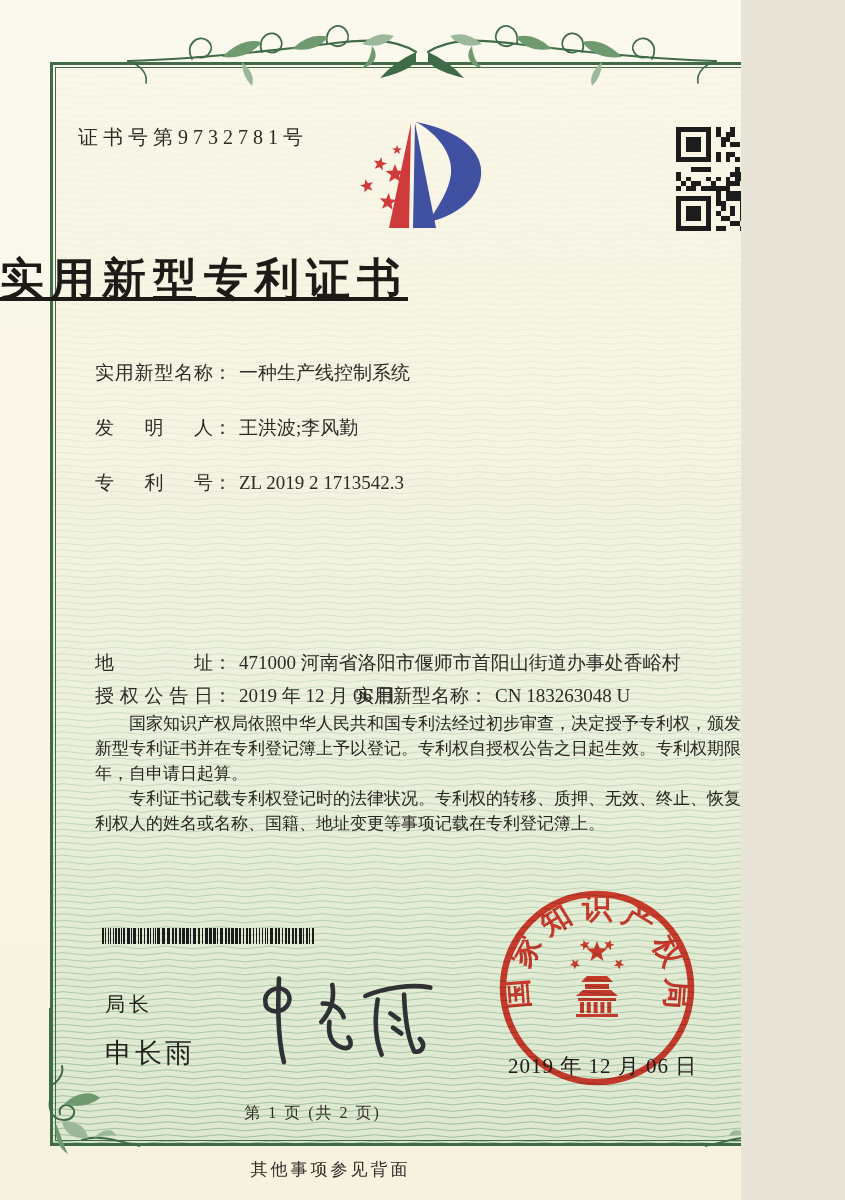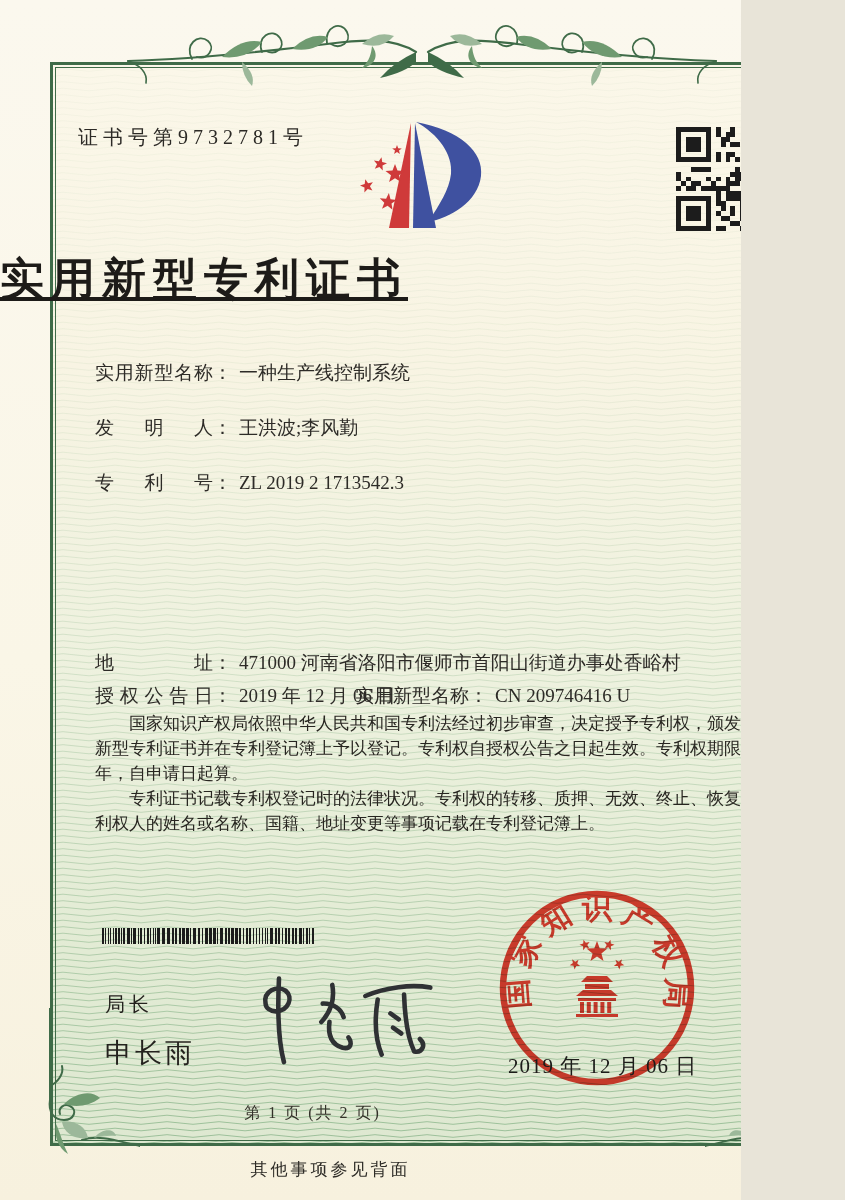--- a/index.html
+++ b/index.html
@@ -515,21 +515,21 @@
   </div>
   <div class="f-row" style="top:470px">
     <span class="f-label">专利号</span><span>：</span><span class="f-value">ZL 2019 2 1713542.3</span>
   </div>
   <div class="f-row" style="top:650px">
     <span class="f-label">地址</span><span>：</span><span class="f-value">471000 河南省洛阳市偃师市首阳山街道办事处香峪村</span>
   </div>
   <div class="f-row" style="top:683px">
     <span class="f-label">授权公告日</span><span>：</span><span class="f-value">2019 年 12 月 06 日</span>
     <span class="grant-pub">
-      <span>实用新型名称</span><span>：</span><span class="f-value">CN 209746416 U</span>
+      <span>实用新型名称</span><span>：</span><span class="f-value">CN 183263048 U</span>
     </span>
   </div>
 
   <div class="paras">
     <p>国家知识产权局依照中华人民共和国专利法经过初步审查，决定授予专利权，颁发实用新型专利证书并在专利登记簿上予以登记。专利权自授权公告之日起生效。专利权期限为十年，自申请日起算。</p>
     <p>专利证书记载专利权登记时的法律状况。专利权的转移、质押、无效、终止、恢复和专利权人的姓名或名称、国籍、地址变更等事项记载在专利登记簿上。</p>
   </div>
 
   <svg class="barcode" viewBox="0 0 216 16" preserveAspectRatio="none">
       <g fill="#1c1c1c">

